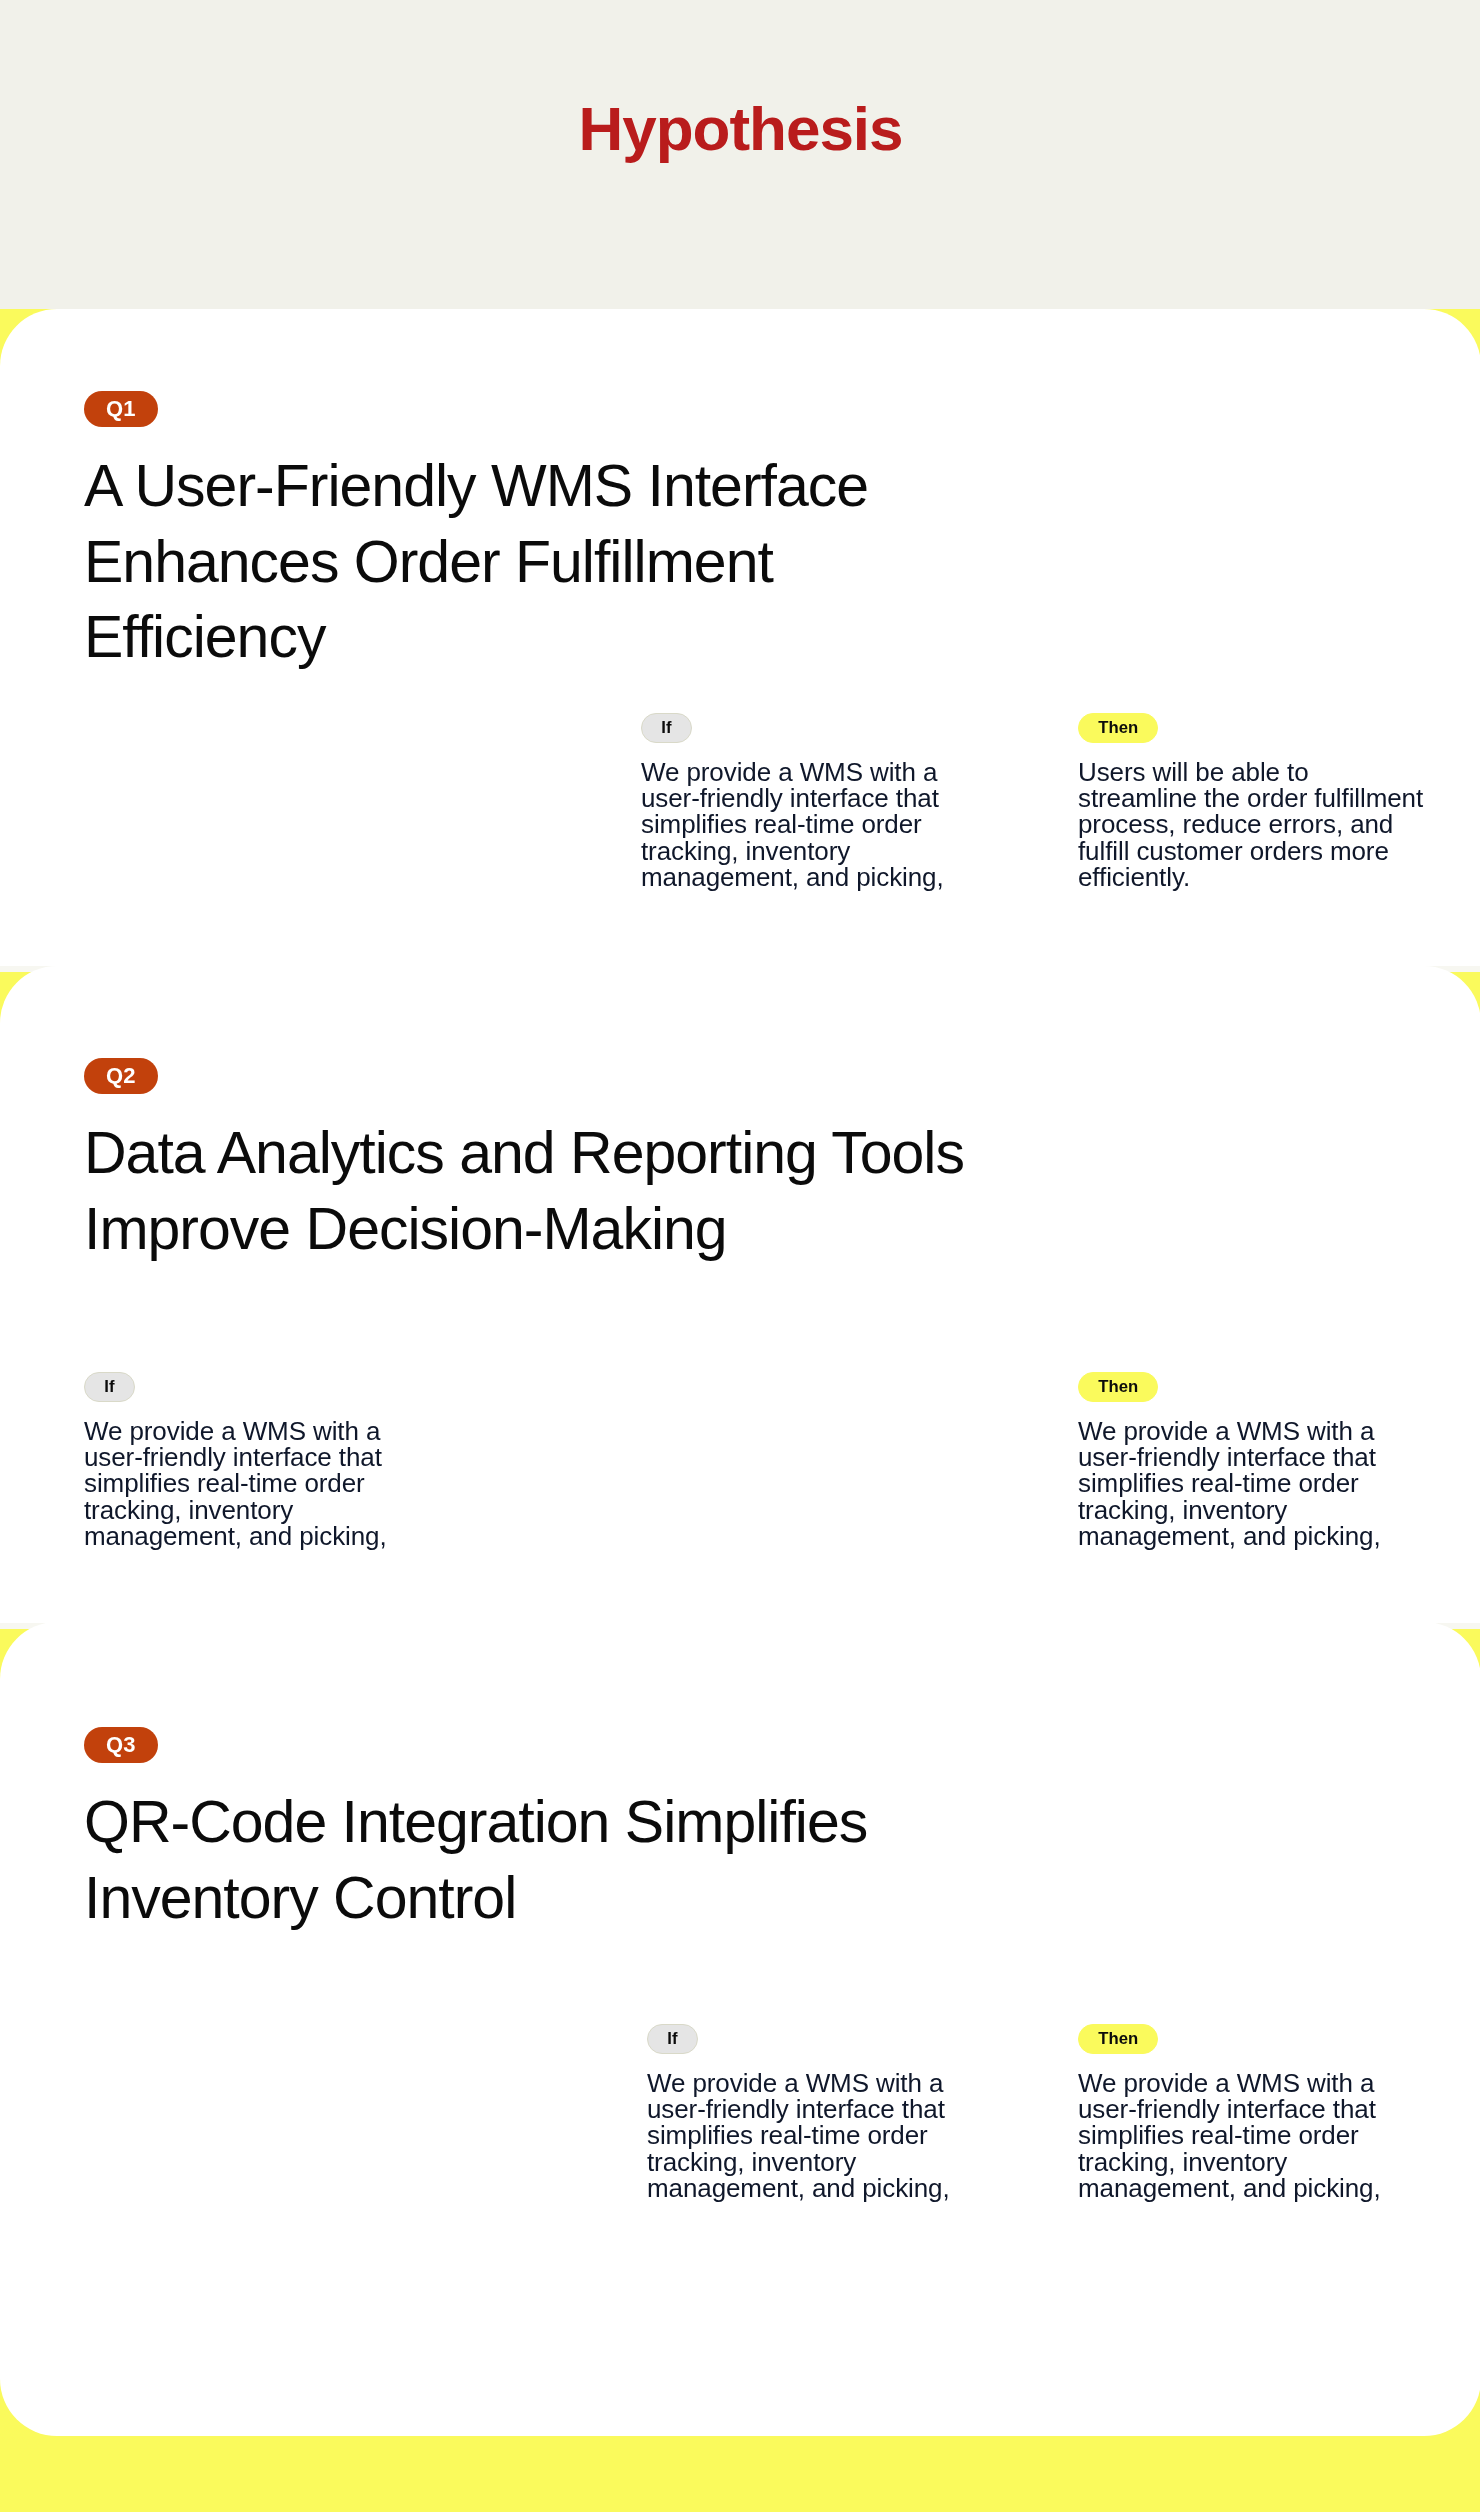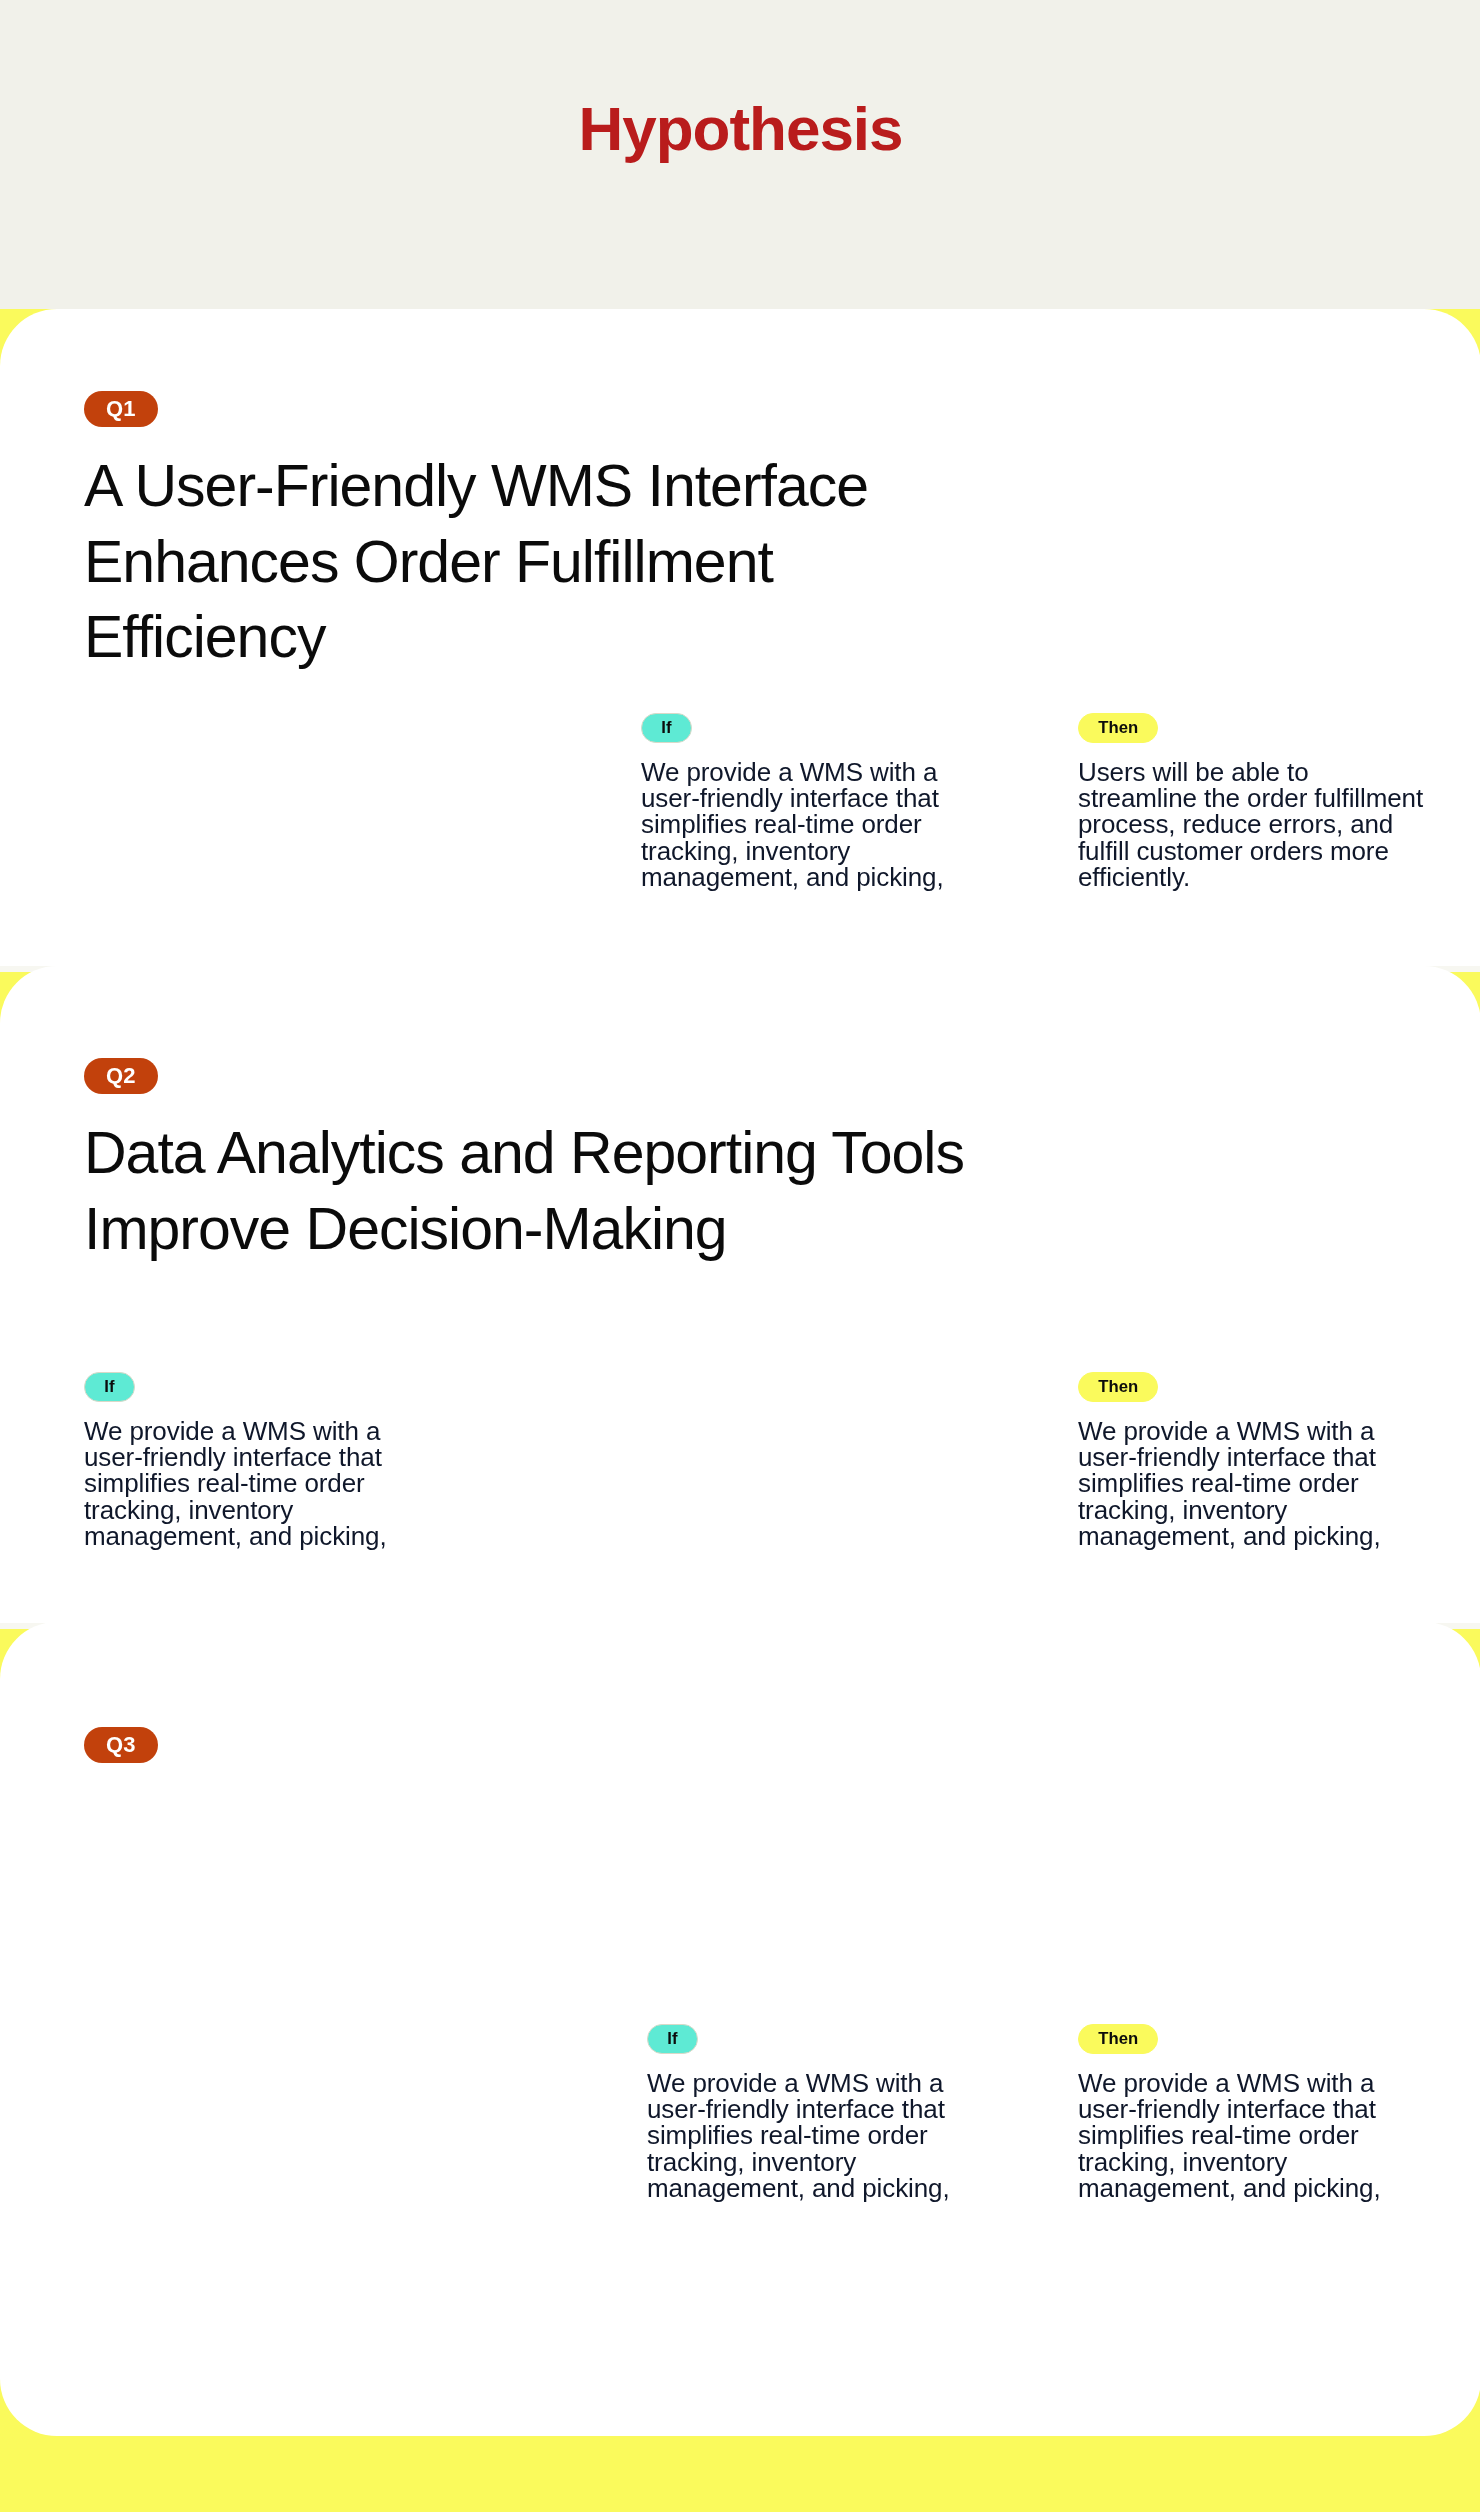--- a/index.html
+++ b/index.html
@@ -118,21 +118,21 @@
     height: 30px;
     padding: 0 19.3px;
     border-radius: 643px;
     font-size: 16.7px;
     font-weight: 700;
     line-height: 1;
     color: #0B0B0B;
     margin-bottom: 15.5px;
   }
   .clause-pill.pill-if {
-    background: #5eead4;
+    background: #e5e5e5;
     border: 1.3px solid #D9D9C8;
   }
   .clause-pill.pill-then {
     background: #FAFA5C;
     border: 1.3px solid #FAFA5C;
   }
   .clause-body {
     font-size: 26px;
     line-height: 26.4px;
     font-weight: 400;
@@ -195,20 +195,22 @@
 
       <div class="clause" style="top:406px; left:1078px;">
         <div class="clause-pill pill-then">Then</div>
         <div class="clause-body">We provide a WMS with a user-friendly interface that simplifies real-time order tracking, inventory management, and picking,</div>
       </div>
     </div>
 
     <div class="card card-q3 card-last">
       <div class="badge" style="top:105px; left:84px;">Q3</div>
 
+      <div class="card-heading" style="top:163px; left:84px; width:1255px;">QR-Code Integration Simplifies
+Inventory Control</div>
 
       <div class="clause" style="top:402px; left:647px;">
         <div class="clause-pill pill-if">If</div>
         <div class="clause-body">We provide a WMS with a user-friendly interface that simplifies real-time order tracking, inventory management, and picking,</div>
       </div>
 
       <div class="clause" style="top:402px; left:1078px;">
         <div class="clause-pill pill-then">Then</div>
         <div class="clause-body">We provide a WMS with a user-friendly interface that simplifies real-time order tracking, inventory management, and picking,</div>
       </div>

